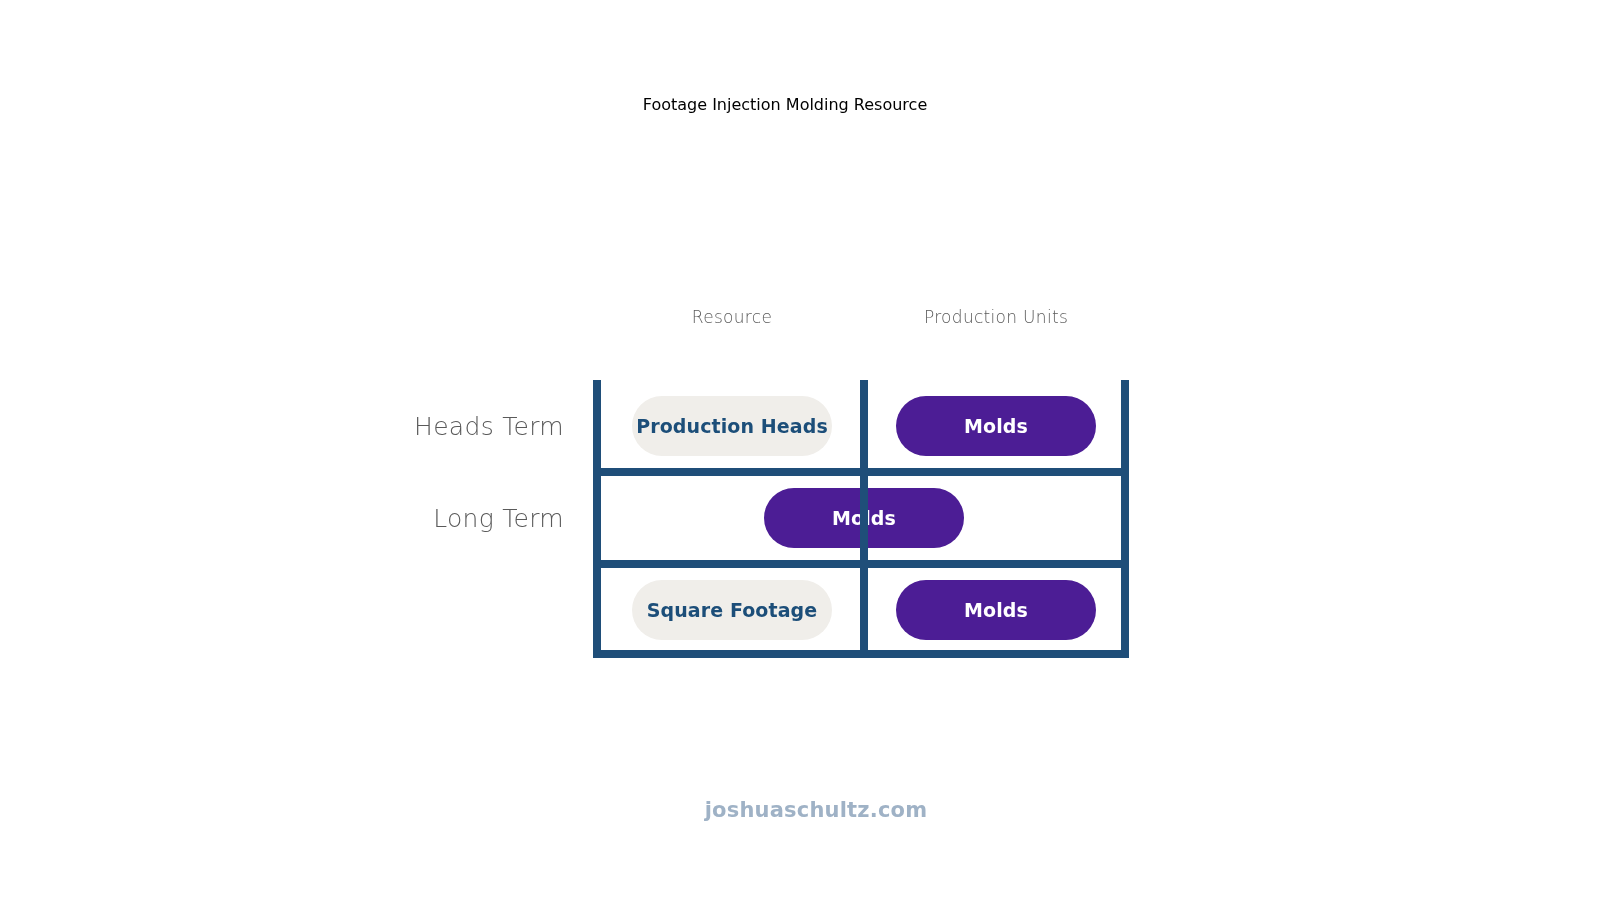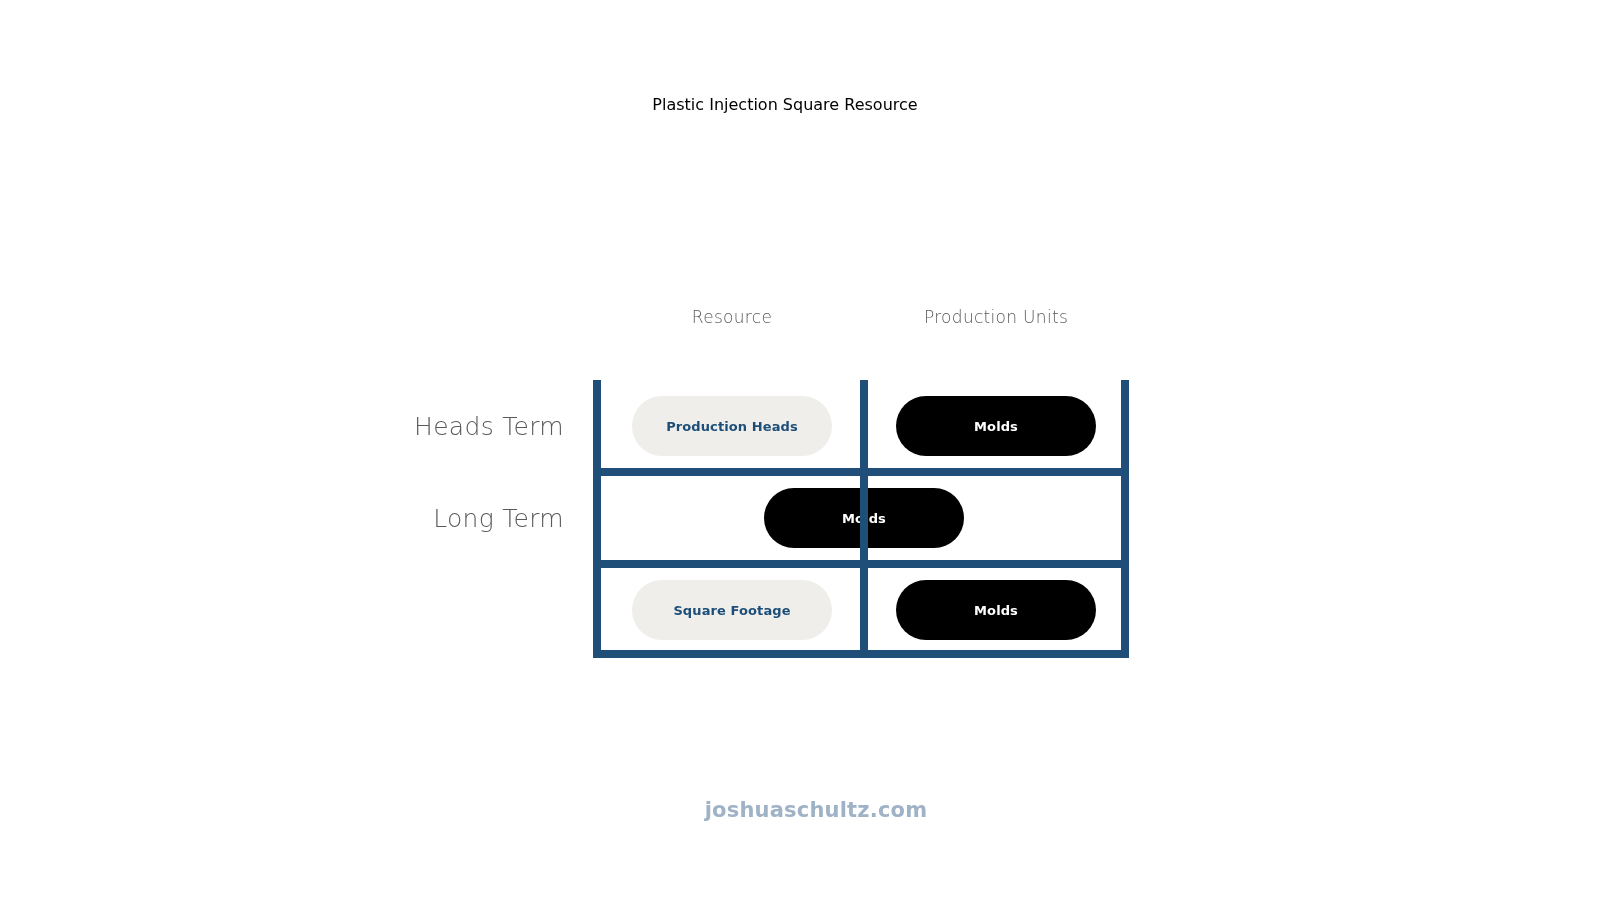--- a/index.html
+++ b/index.html
@@ -59,34 +59,34 @@
     display: flex;
     align-items: center;
     justify-content: center;
     box-sizing: border-box;
   }
   .pill {
     border-radius: 999px;
     display: flex;
     align-items: center;
     justify-content: center;
-    font-size: 13px;
+    font-size: 19px;
     font-weight: bold;
     letter-spacing: 0.1px;
     white-space: nowrap;
     text-align: center;
   }
   .pill.resource {
     background: #f0eeea;
     color: #1c4e79;
     width: 200px;
     height: 60px;
   }
   .pill.units {
-    background: #000000;
+    background: #4c1d95;
     color: #ffffff;
     width: 200px;
     height: 60px;
     text-align: center;
   }
 
   
   .gridline {
     position: absolute;
     background: #1f4e79;
@@ -123,21 +123,21 @@
     font-size: 21px;
     font-weight: bold;
     color: #9fb2c6;
     letter-spacing: 0.2px;
   }
 </style>
 </head>
 <body>
 
 <div class="title-wrap">
-  <span class="line">Plastic Injection Square</span>
+  <span class="line">Footage Injection Molding</span>
   <span class="line">Resource</span>
 </div>
 
 <div class="col-headers">
   <div class="col-header">Resource</div>
   <div class="col-header">Production Units</div>
 </div>
 
 <div class="row-labels">
   <div class="row-label">Heads Term</div>

